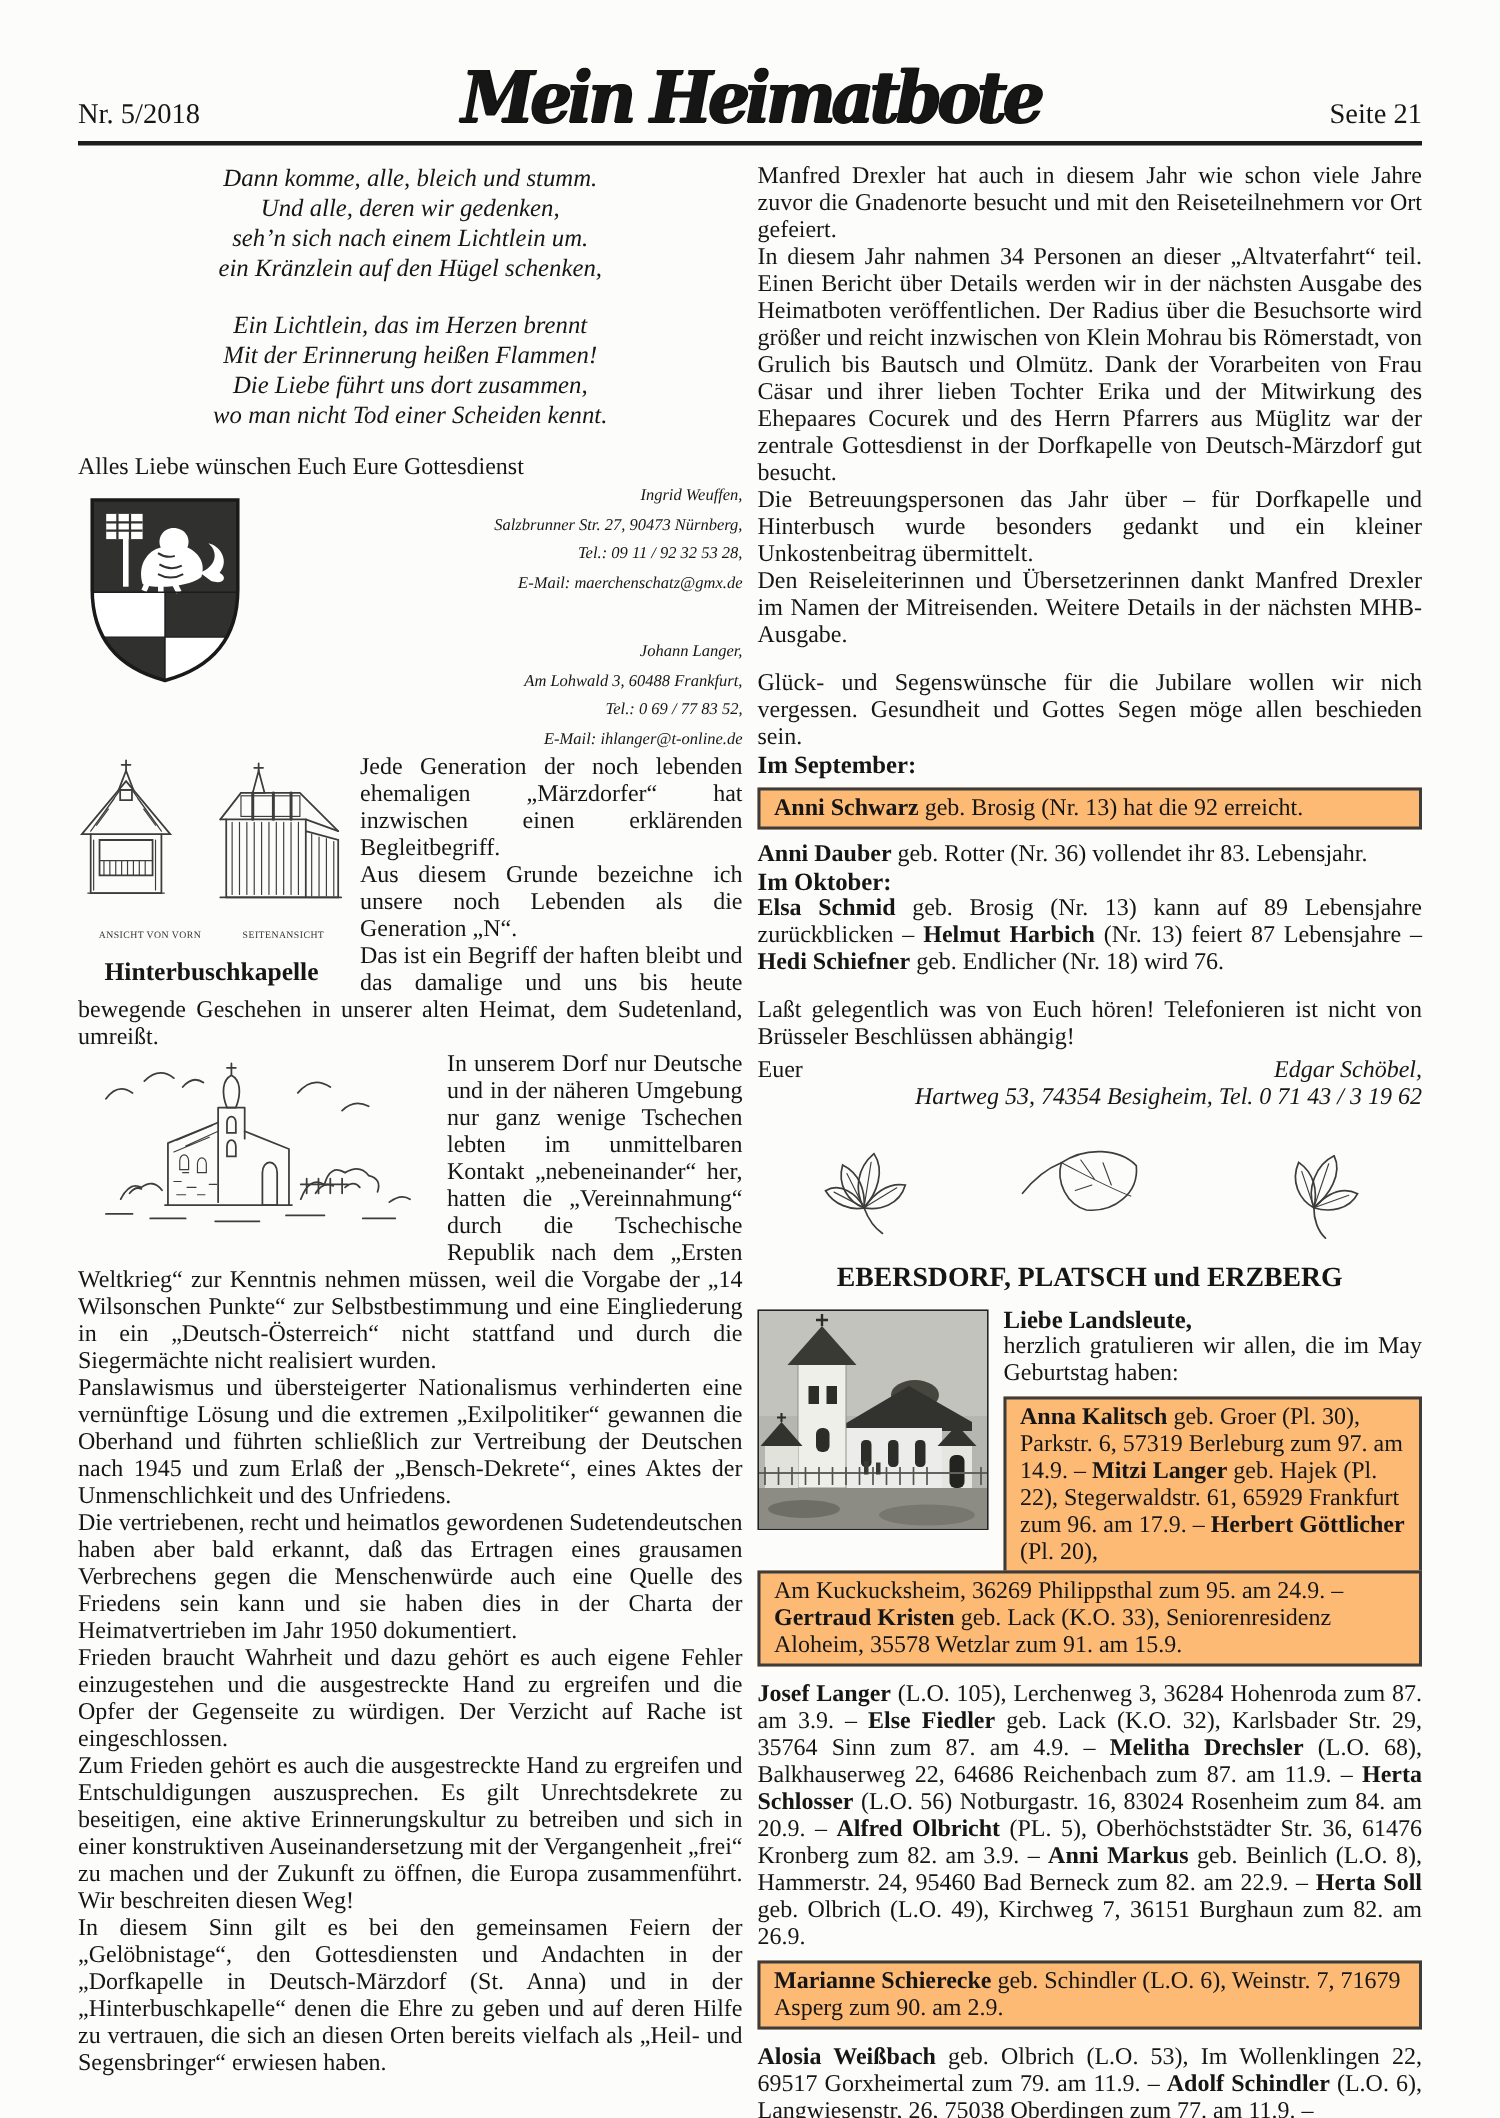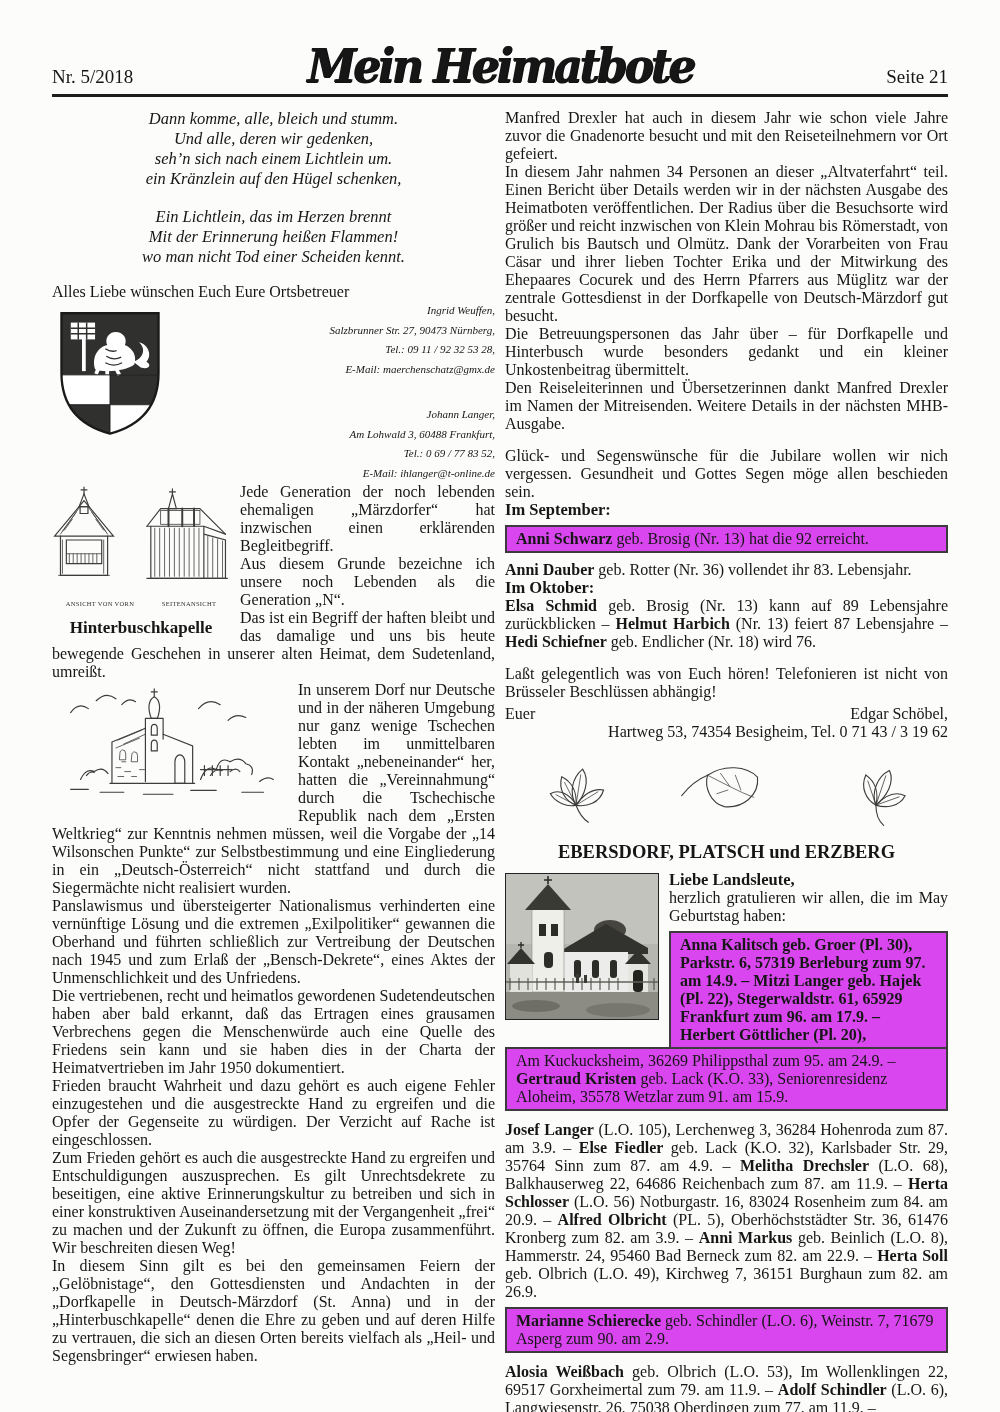--- a/index.html
+++ b/index.html
@@ -35,27 +35,27 @@
   .coat{float:left;width:112px;height:132px;margin:6px 8px 4px 2px;}
   .sec-title{font-weight:700;text-align:center;font-size:18.5px;letter-spacing:.3px;margin:26px 0 8px;}
   .flow{overflow:visible;}
   .fig1{float:left;width:178px;margin:2px 10px 4px 0;text-align:center;}
   .fig1 .subs{display:flex;justify-content:space-around;font-size:6.5px;letter-spacing:.3px;color:#333;}
   .figcap{font-weight:700;font-size:17px;margin-top:6px;}
   .fig2{float:left;width:238px;margin:4px 8px 2px 0;}
   .clear{clear:both;}
   
   .bold-line{font-weight:700;font-size:16.5px;}
-  .gbox{background:#d946ef;border:2px solid #3c3c3c;padding:3px 9px;margin-top:6px;}
+  .gbox{background:#fdba74;border:2px solid #3c3c3c;padding:3px 9px;margin-top:6px;}
   .signrow{display:flex;justify-content:space-between;margin-top:4px;}
-  .sign-it{text-align:right;}
+  .sign-it{font-style:italic;text-align:right;}
   .leaves{display:flex;justify-content:space-between;align-items:center;padding:6px 28px 0 28px;height:86px;}
   .sec2-title{font-weight:700;text-align:center;font-size:18.5px;margin:10px 0 10px;}
   .photo{float:left;width:152px;height:145px;border:1.5px solid #222;margin:2px 10px 4px 0;background:#bdbdb8;}
-  .kbox1{overflow:hidden;margin-top:6px;font-weight:bold;}
+  .kbox1{overflow:hidden;margin-top:6px;}
   .kbox2{clear:left;margin-top:-2px;}
   .listpara{margin-top:10px;}
   svg{display:block;}
   .sk{stroke:#3d3d3d;fill:none;stroke-width:1.2;stroke-linecap:round;}
   .skt{stroke:#3d3d3d;fill:none;stroke-width:.8;}
 </style>
 </head>
 <body>
 
 <div class="page">
@@ -73,24 +73,25 @@
 
       <div class="poem">
         <div>Dann komme, alle, bleich und stumm.</div>
         <div>Und alle, deren wir gedenken,</div>
         <div>seh’n sich nach einem Lichtlein um.</div>
         <div>ein Kränzlein auf den Hügel schenken,</div>
       </div>
       <div class="poem">
         <div>Ein Lichtlein, das im Herzen brennt</div>
         <div>Mit der Erinnerung heißen Flammen!</div>
+        <div>Die Liebe führt uns dort zusammen,</div>
         <div>wo man nicht Tod einer Scheiden kennt.</div>
       </div>
 
-      <p class="greeting">Alles Liebe wünschen Euch Eure Ortsbetreuer</p>
+      <p class="greeting">Alles Liebe wünschen Euch Eure Gottesdienst</p>
 
       <div class="coat">
         <svg viewBox="0 0 120 140" width="112" height="132">
           <defs>
               <clipPath id="cpS">
                 <path d="M8,6 H112 V70 C112,112 86,128 60,135 C34,128 8,112 8,70 Z"></path>
               </clipPath>
             </defs>
           <g clip-path="url(#cpS)">
             <rect x="8" y="6" width="104" height="66" fill="#30302e"></rect>

